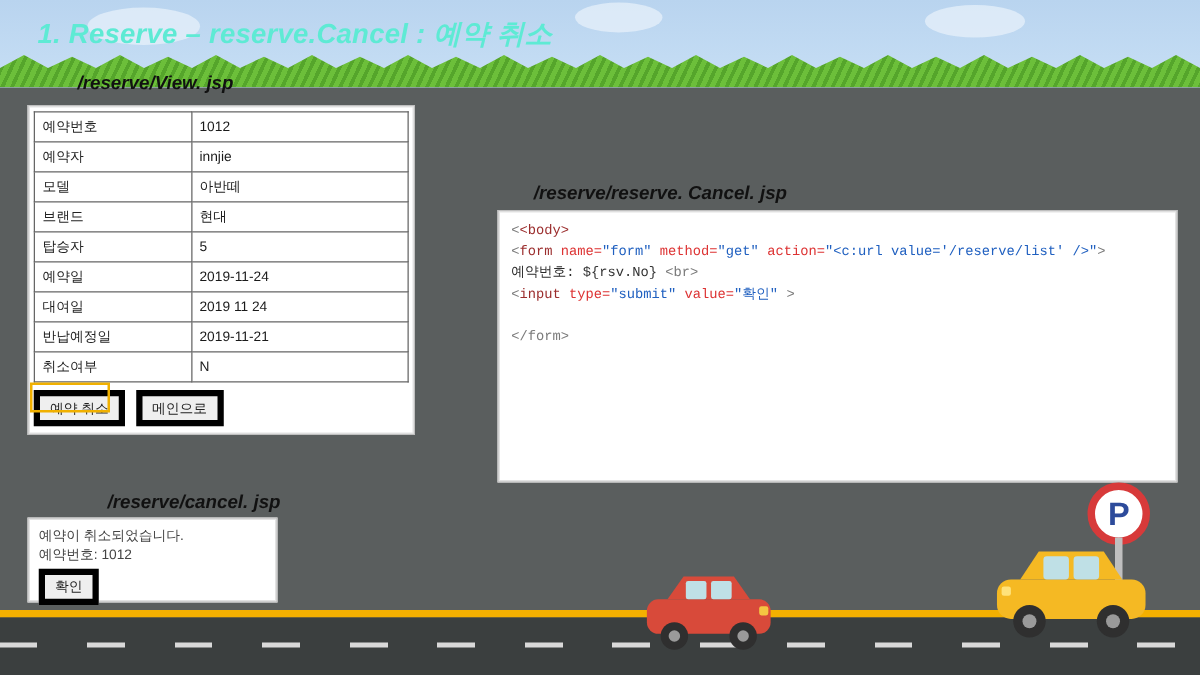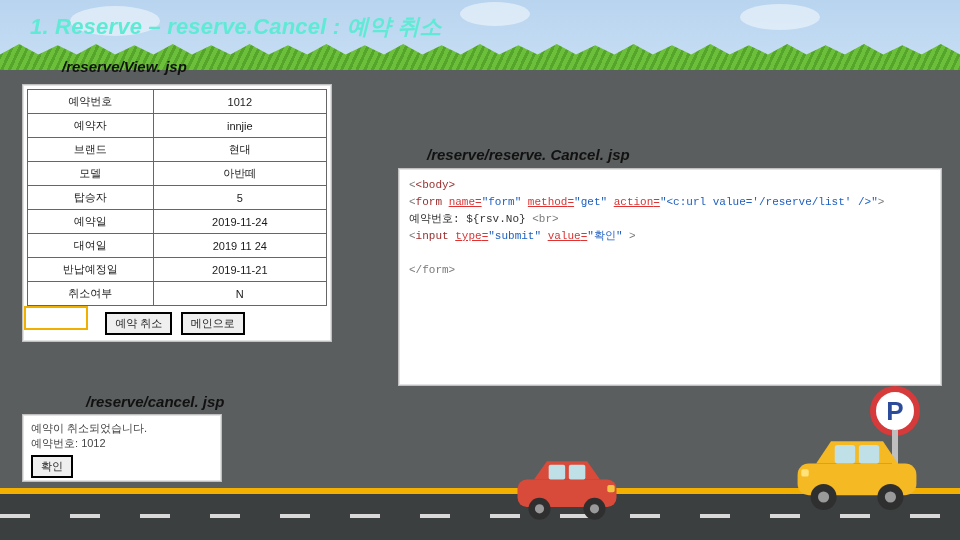--- a/index.html
+++ b/index.html
@@ -77,21 +77,20 @@
   .panel {
     position: absolute;
     background: #fff;
     border: 1px solid #bfbfbf;
     box-shadow: 0 0 0 1px #e3e3e3 inset;
   }
   .panel.view {
     top: 84px; left: 22px;
     width: 310px;
     padding: 4px 4px 6px 4px;
-    text-align: center;
   }
 
   table.form {
     width: 100%;
     border-collapse: collapse;
     font-size: 11px;
   }
   table.form td {
     border: 1px solid #666;
     padding: 4px 6px;
@@ -106,21 +105,21 @@
     color: #1a1a1a;
   }
 
   .btn {
     display: inline-block;
     font-size: 11px;
     padding: 2px 8px;
     margin-top: 6px;
     margin-right: 4px;
     background: #efefef;
-    border: 2px solid #000000;
+    border: 5px solid #000000;
     color: #222;
     cursor: pointer;
   }
 
   .highlight-box {
     position: absolute;
     border: 2px solid #f0b000;
     background: transparent;
     pointer-events: none;
   }
@@ -133,21 +132,21 @@
     height: 218px;
     padding: 8px 10px;
     font-family: Consolas, "Courier New", monospace;
     font-size: 11px;
     line-height: 1.55;
     color: #444;
     overflow: hidden;
   }
   .bra { color: #7a7a7a; }
   .tag { color: #9b2d2d; }
-  .attr { color: #d33; text-decoration: underline; }
+  .attr { color: #d33; }
   .val { color: #2060c0; }
   .txt { color: #2a2a2a; }
   .expr { color: #333; }
 
   
   .panel.cancel {
     top: 414px; left: 22px;
     width: 200px;
     height: 68px;
     padding: 6px 8px;
@@ -238,26 +237,26 @@
     <tbody>
         <tr>
           <td class="label">예약번호</td>
           <td class="value">1012</td>
         </tr>
     <tr>
           <td class="label">예약자</td>
           <td class="value">innjie</td>
         </tr>
     <tr>
+          <td class="label">모델</td>
+          <td class="value">아반떼</td>
+        </tr>
+    <tr>
           <td class="label">브랜드</td>
           <td class="value">현대</td>
-        </tr>
-    <tr>
-          <td class="label">모델</td>
-          <td class="value">아반떼</td>
         </tr>
     <tr>
           <td class="label">탑승자</td>
           <td class="value">5</td>
         </tr>
     <tr>
           <td class="label">예약일</td>
           <td class="value">2019-11-24</td>
         </tr>
     <tr>

